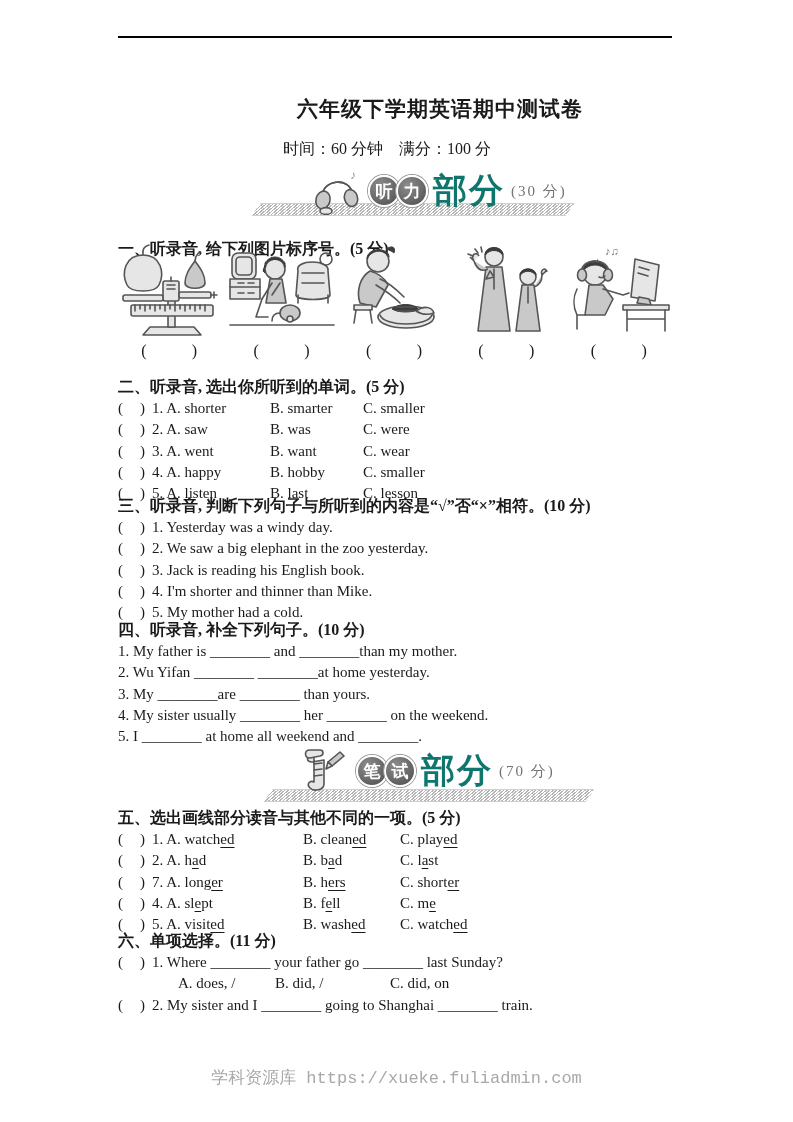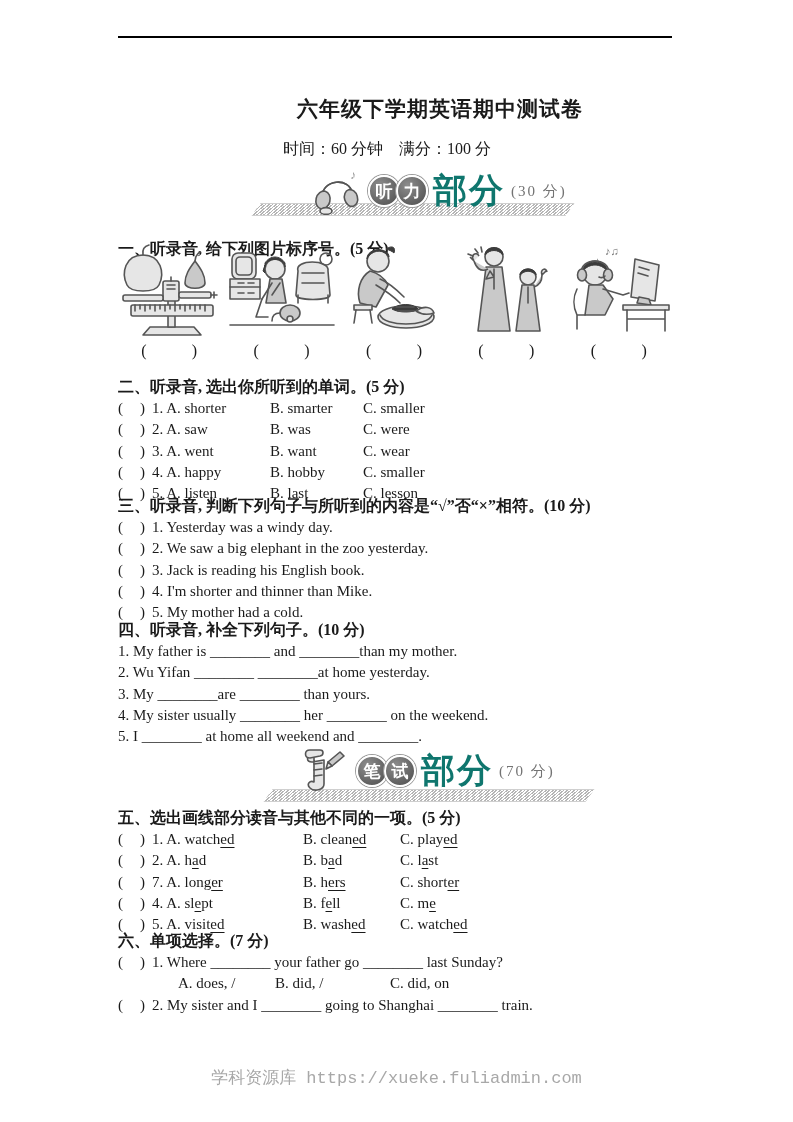--- a/index.html
+++ b/index.html
@@ -380,21 +380,21 @@
             <span>)</span>
           </span>
           <span><span>5. A. visit</span><u>ed</u><span></span></span>
         </span>
       <span class="cb5"><span>B. wash</span><u>ed</u><span></span></span>
       <span><span>C. watch</span><u>ed</u><span></span></span>
     </div>
   </div>
 
   <div class="sec" style="top:930px;">
-    <div class="zh-head">六、单项选择。(7 分)</div>
+    <div class="zh-head">六、单项选择。(11 分)</div>
     <div class="line">
         <span class="br">
           <span>(</span>
           <span>)</span>
         </span>
         <span>1. Where ________ your father go ________ last Sunday?</span>
       </div>
     <div class="line opts">
       <span class="o1">A. does, /</span>
       <span class="o2">B. did, /</span>

